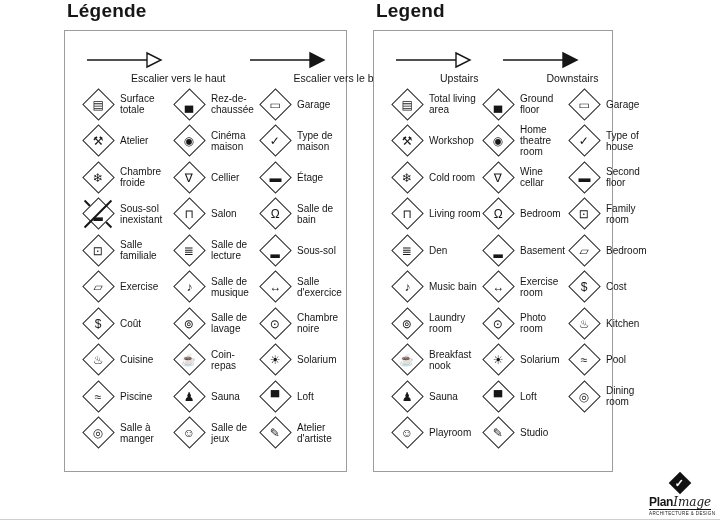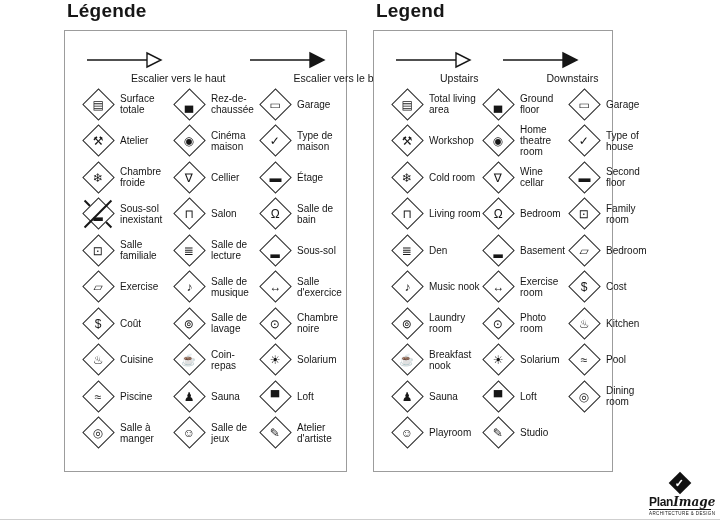--- a/index.html
+++ b/index.html
@@ -35,21 +35,21 @@
   .crossed::before { transform:rotate(45deg); }
   .crossed::after  { transform:rotate(-45deg); }
   .label { font-size:10px; line-height:1.12; max-width:64px; }
 
   .logo { position:absolute; right:9px; bottom:7px; width:62px; text-align:center; }
   .logo-mark { width:16px; height:16px; background:#111; transform:rotate(45deg);
                margin:0 auto 5px; display:flex; align-items:center; justify-content:center; }
   .logo-check { transform:rotate(-45deg); color:#fff; font-size:11px; font-weight:bold; line-height:1; }
   .logo-name { font-size:12px; line-height:1; white-space:nowrap; }
   .logo-plan { font-weight:800; letter-spacing:-.3px; }
-  .logo-image { font-style:italic; font-family:"DejaVu Serif", serif;font-weight:bold; }
+  .logo-image { font-style:italic; font-family:"DejaVu Serif", serif; }
   .logo-tagline { font-size:4.5px; letter-spacing:.4px; border-top:1.5px solid #111;
                   margin-top:1px; padding-top:1px; white-space:nowrap; }
   .bottom-rule { position:absolute; left:0; bottom:3px; width:100%; height:1px; background:#cfcfcf; }
 </style>
 </head>
 <body>
 
 <div class="panel-title" id="title-fr">Légende</div>
 <div class="panel-title" id="title-en">Legend</div>
 
@@ -451,21 +451,21 @@
           </span>
     </span>
     <span class="label">Bedroom</span>
   </div>
       <div class="item">
     <span class="diamond-wrap">
       <span class="diamond">
             <span class="glyph">♪</span>
           </span>
     </span>
-    <span class="label">Music nook</span>
+    <span class="label">Music bain</span>
   </div>
       <div class="item">
     <span class="diamond-wrap">
       <span class="diamond">
             <span class="glyph">↔</span>
           </span>
     </span>
     <span class="label">Exercise room</span>
   </div>
       <div class="item">

